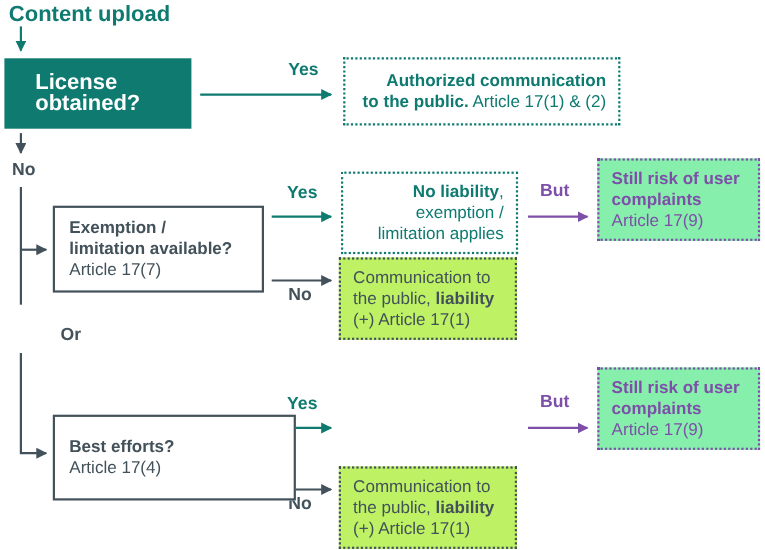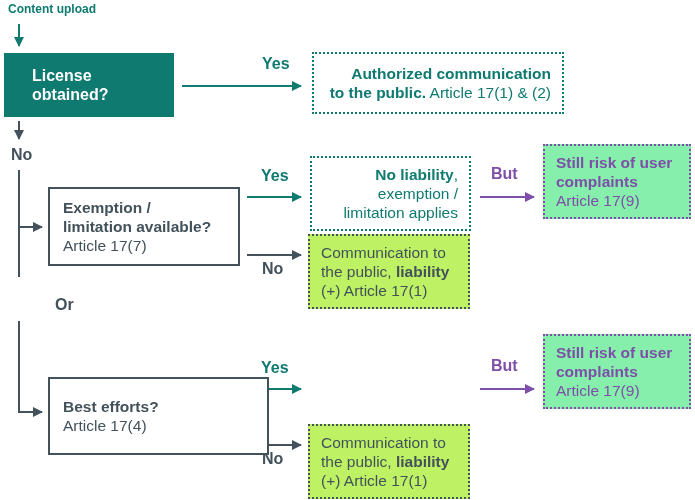--- a/index.html
+++ b/index.html
@@ -5,32 +5,32 @@
   :root{
     --teal:#0e7a70; --purple:#7e4fa8; --slate:#42515a; --line:#4a5860;
   }
   html,body{margin:0;padding:0;background:#ffffff;}
   .canvas{
     position:relative; width:695px; height:500px; background:#ffffff;
     font-family:"Liberation Sans", sans-serif; overflow:hidden;
   }
   .canvas svg.connectors{position:absolute;left:0;top:0;z-index:1;}
   .node,.edge-label,.start-label{position:absolute;z-index:2;box-sizing:border-box;}
-  .start-label{left:8px;top:2px;font-size:12px;font-weight:bold;color:var(--teal);}
+  .start-label{left:8px;top:2px;font-size:20px;font-weight:bold;color:var(--teal);}
   .edge-label{font-size:16px;font-weight:bold;}
   .lbl-teal{color:var(--teal);} .lbl-slate{color:var(--slate);} .lbl-purple{color:var(--purple);}
   .node{
     font-size:15.5px; line-height:19px; white-space:pre-line;
     display:flex; flex-direction:column; justify-content:center;
     padding:6px 11px;
   }
   .node p{margin:0;white-space:pre-line;}
   .decision-filled{
     left:4px; top:53px; width:170px; height:64px;
-    background:var(--teal); color:#ffffff; font-weight:bold; font-size:16px;
+    background:var(--teal); color:#ffffff; font-weight:bold; font-size:20px;
     padding-left:28px; justify-content:center;
   }
   .decision-open{
     border:2px solid var(--slate); color:var(--slate); background:#fff;
     padding-left:13px;
   }
   .outcome-teal{border:2px dotted var(--teal); color:var(--teal); background:#fff;text-align:right;}
   .outcome-slate{border:2px dotted var(--slate); color:var(--slate); background:#bef264;}
   .outcome-purple{border:2px dotted var(--purple); color:var(--purple); background:#86efac;}
   .node b{font-weight:bold;}

